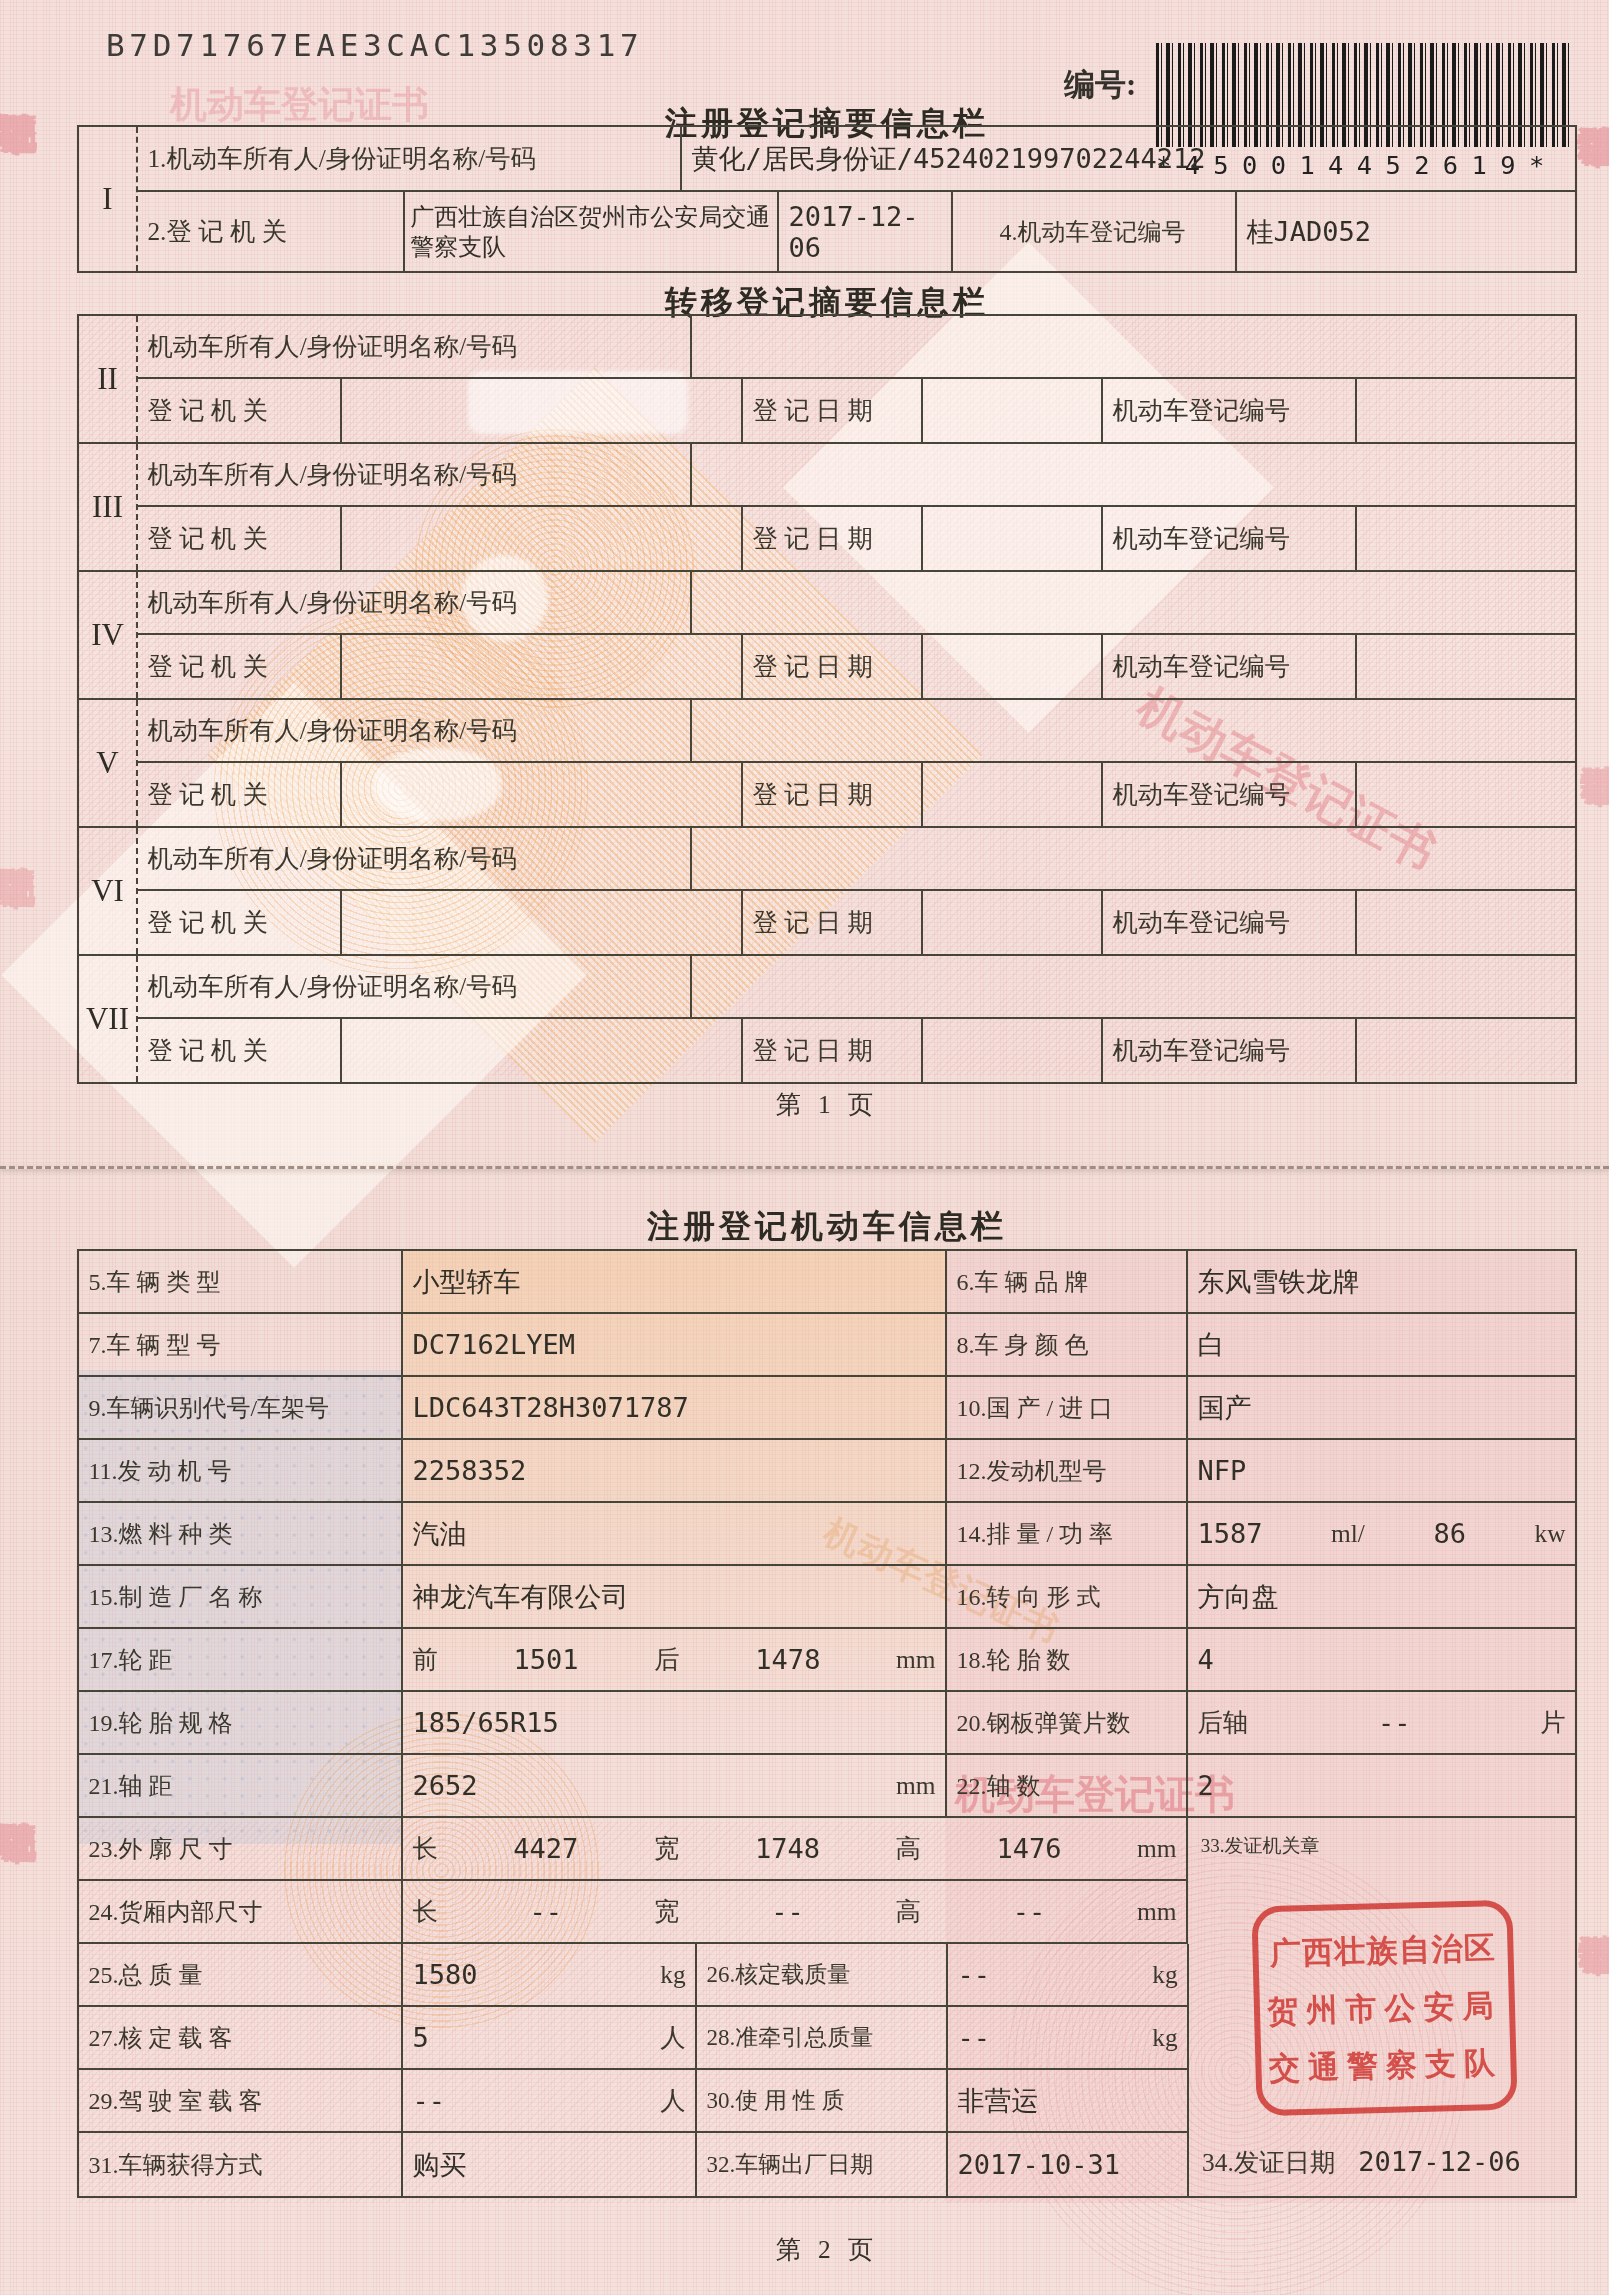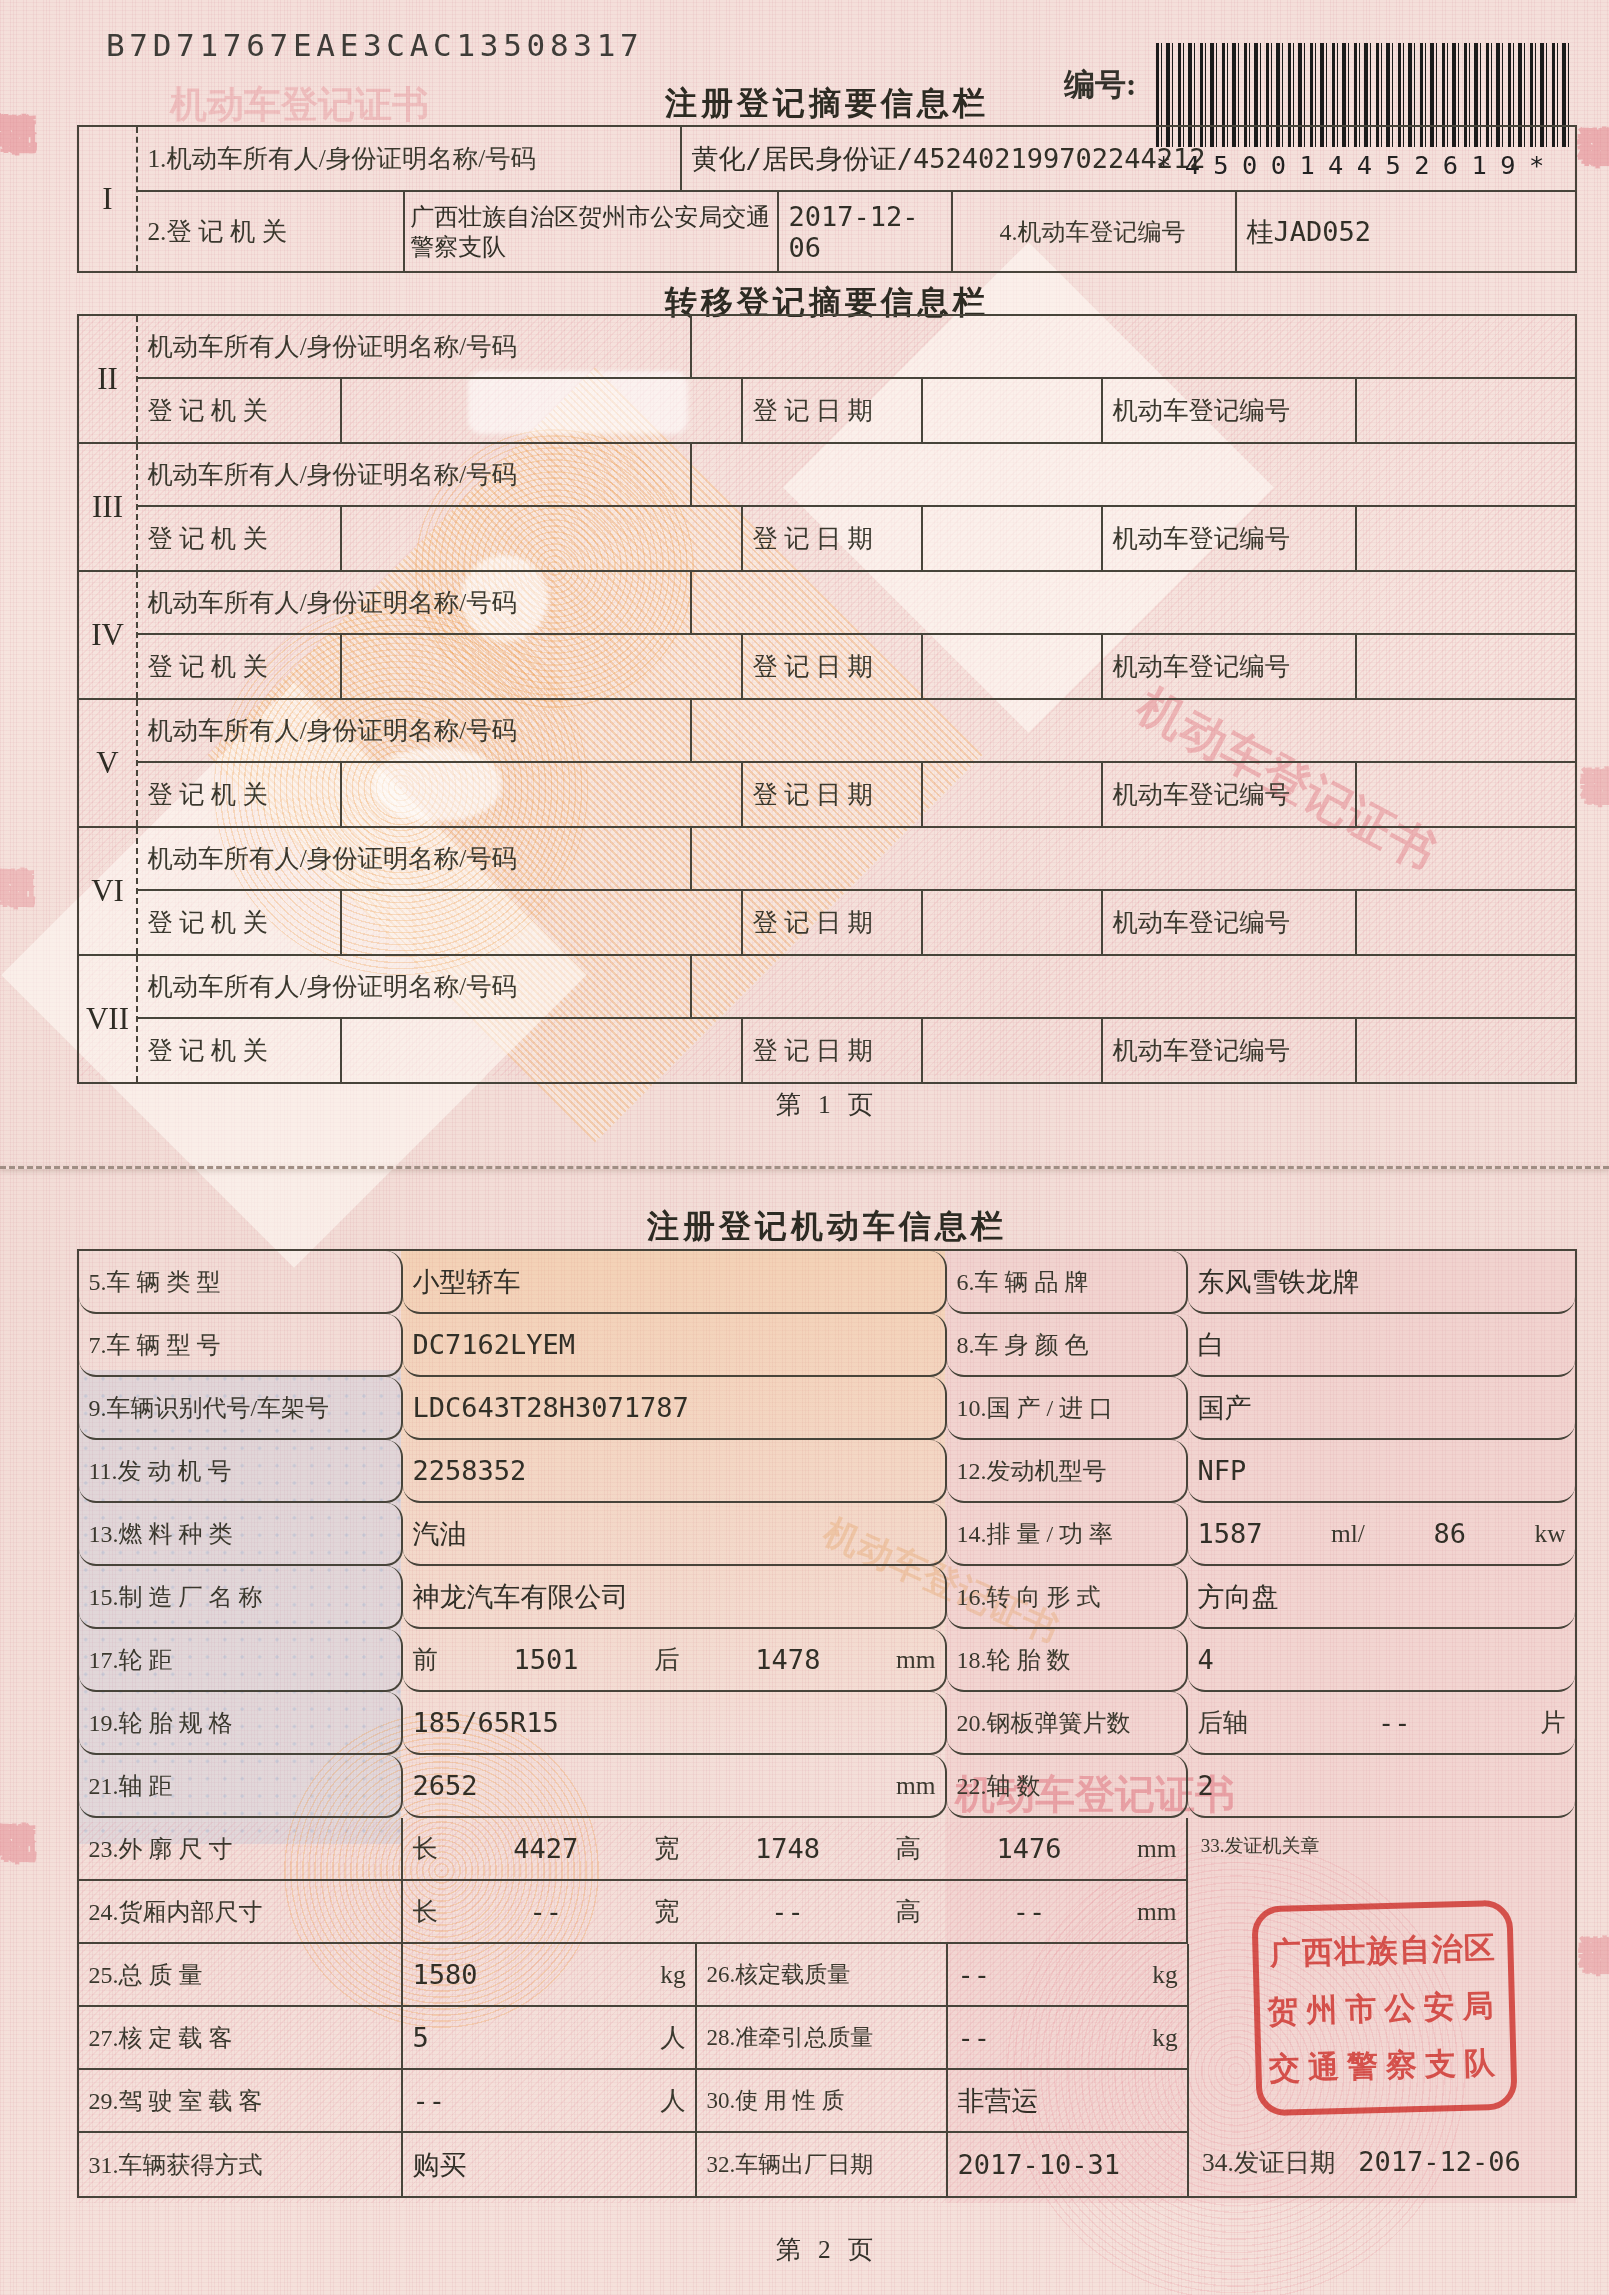--- a/index.html
+++ b/index.html
@@ -56,21 +56,21 @@
     border-right:2px solid var(--bd);font-size:25.4px;}
   .c:last-child{border-right:none;}
   .bb .c{border-bottom:2px solid var(--bd);}
   .lab{color:var(--lab);}
   .val{font-family:"DejaVu Sans Mono","Liberation Mono",monospace;color:var(--val);font-size:27px;}
   .between{justify-content:space-between;}
   .sp{border:none !important;}
 
   
   #t3 .row{height:63px;}
-  #t3 .row.bb .c{border-bottom:2px solid var(--bd);border-radius:17px;}
+  #t3 .row.bb .c{border-bottom:2px solid var(--bd);}
   #t3 .c.w1{flex:0 0 324px;}
   #t3 .c.w2{flex:0 0 544px;}
   #t3 .c.w3{flex:0 0 241px;font-size:24px;}
   #t3 .c.w1{font-size:24px;}
   #t3 .c.fx{flex:1;}
   #t3 .c.v2a{flex:0 0 294px;}
   #t3 .c.v2b{flex:0 0 251px;font-size:23px;}
   #t3 .c.v2c{flex:0 0 241px;}
   #t3 .c.dims{flex:0 0 785px;}
   #t3 .c.spc{flex:1;}
@@ -145,21 +145,21 @@
   <div class="wm" style="left:170px;top:80px;font-size:37px;opacity:.28;">机动车登记证书</div>
   <div class="wm" style="left:1122px;top:748px;font-size:47px;opacity:.38;transform:rotate(28deg);">机动车登记证书</div>
   <div class="wm" style="left:955px;top:1767px;font-size:40px;opacity:.48;">机动车登记证书</div>
   <div class="wm" style="left:815px;top:1557px;font-size:36px;opacity:.30;color:#e39a55;transform:rotate(24deg);">机动车登记证书</div>
 
   <div class="serial">B7D71767EAE3CAC13508317</div>
   <div class="docno-label">编号:</div>
   <div class="barcode"></div>
   <div class="barcode-digits">*450014452619*</div>
 
-  <div class="title" style="top:82px;">注册登记摘要信息栏</div>
+  <div class="title" style="top:102px;">注册登记摘要信息栏</div>
 
   <div class="tbl" id="t1" style="top:125px;">
     <div class="sec">
       <div class="rn">I</div>
       <div class="sbody">
         <div class="row rowA bb">
           <div class="c oLab lab">1.机动车所有人/身份证明名称/号码</div>
           <div class="c oVal">
               <span class="val">黄化/居民身份证/452402199702244212</span>
             </div>

